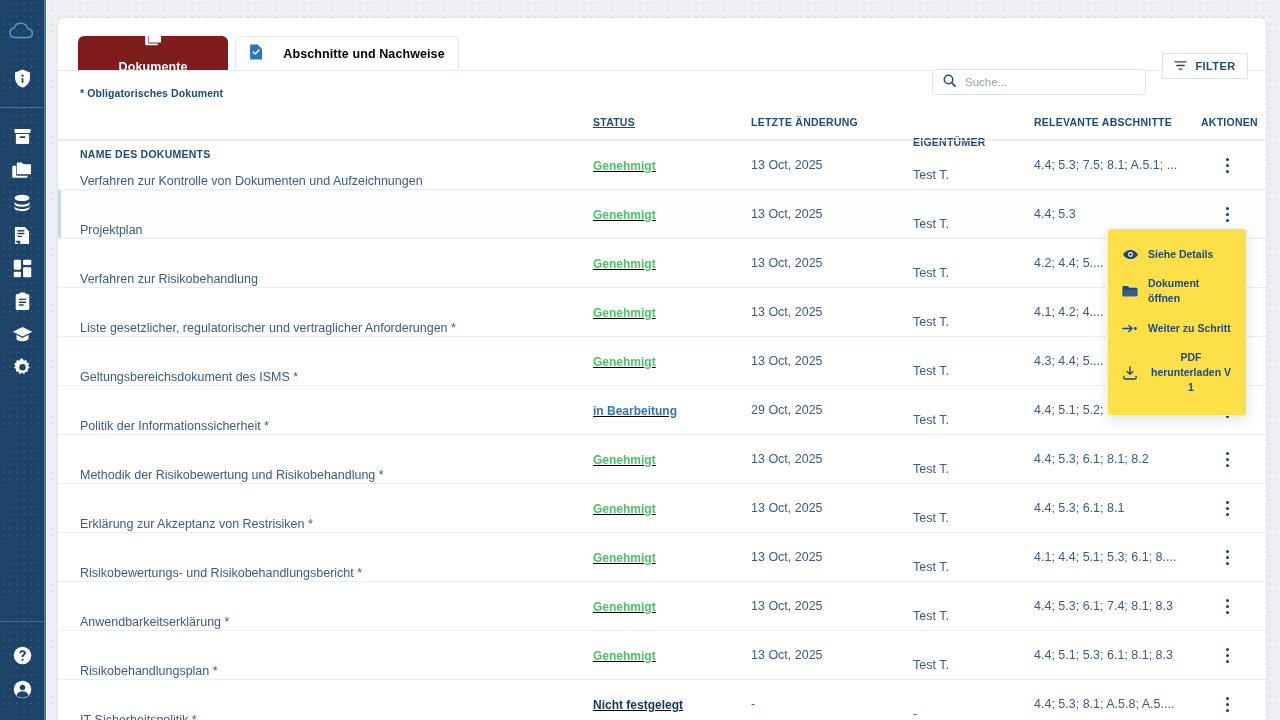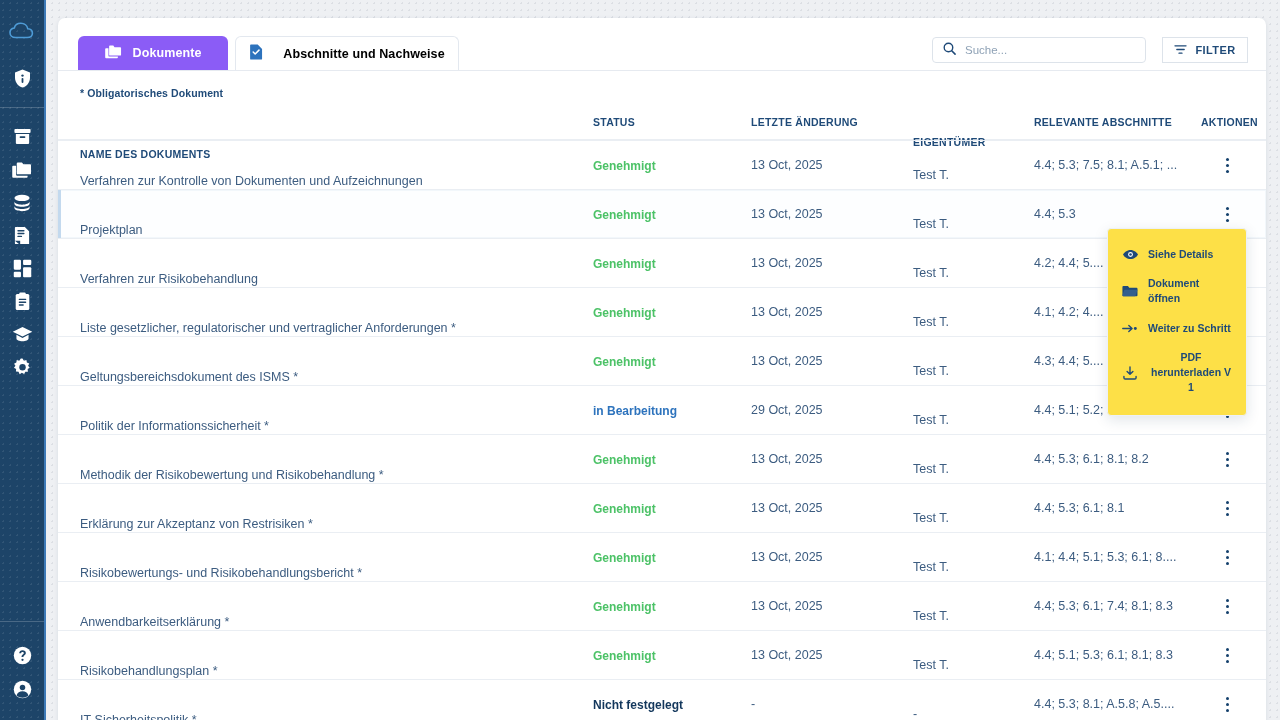--- a/index.html
+++ b/index.html
@@ -97,25 +97,26 @@
     height: 34px;
     padding: 0 20px;
     border-radius: 6px 6px 0 0;
     font-size: 12.5px;
     font-weight: bold;
     letter-spacing: 0.1px;
     cursor: pointer;
     white-space: nowrap;
   }
   .tab-active {
-    background: #8b5cf6;
+    background: #7f1d1d;
     color: #ffffff;
     width: 150px;
     justify-content: center;
     padding: 0 14px;
+    flex-direction: column;
   }
   .tab-inactive {
     background: #ffffff;
     color: #000000;
     border: 1px solid #e3e8ef;
     border-bottom: none;
     margin-left: 7px;
     width: 224px;
     justify-content: center;
     gap: 20px;
@@ -134,20 +135,21 @@
   .search-box {
     width: 214px;
     height: 26px;
     border: 1px solid #dde3ea;
     border-radius: 4px;
     display: flex;
     align-items: center;
     padding: 0 10px;
     gap: 9px;
     background: #fff;
+    margin-top: 32px;
   }
   .search-box input {
     border: none;
     outline: none;
     font-family: "Liberation Sans", sans-serif;
     font-size: 11.5px;
     color: #26486d;
     width: 100%;
     background: transparent;
   }
@@ -198,21 +200,21 @@
     height: 24px;
     border-top: none;
     border-bottom: 1px solid #eaeef3;
     align-items: flex-start;
   }
   .row.selected {
     box-shadow: inset 3px 0 0 #c3d9ee, inset 0 0 0 1px #f2f7fb;
     background: #fdfeff;
   }
   .c-name   { width: 535px; padding-left: 22px; margin-top: 32px; }
-  .c-status { width: 158px; }
+  .c-status { width: 158px; text-decoration: underline; }
   .c-date   { width: 162px; }
   .c-owner  { width: 121px; margin-top: 20px; }
   .c-sect   { width: 167px; }
   .c-act    { width: 65px; display: flex; justify-content: flex-start; padding-left: 17px;}
 
   .header .c-name,
   .header .c-status,
   .header .c-date,
   .header .c-owner,
   .header .c-sect,

